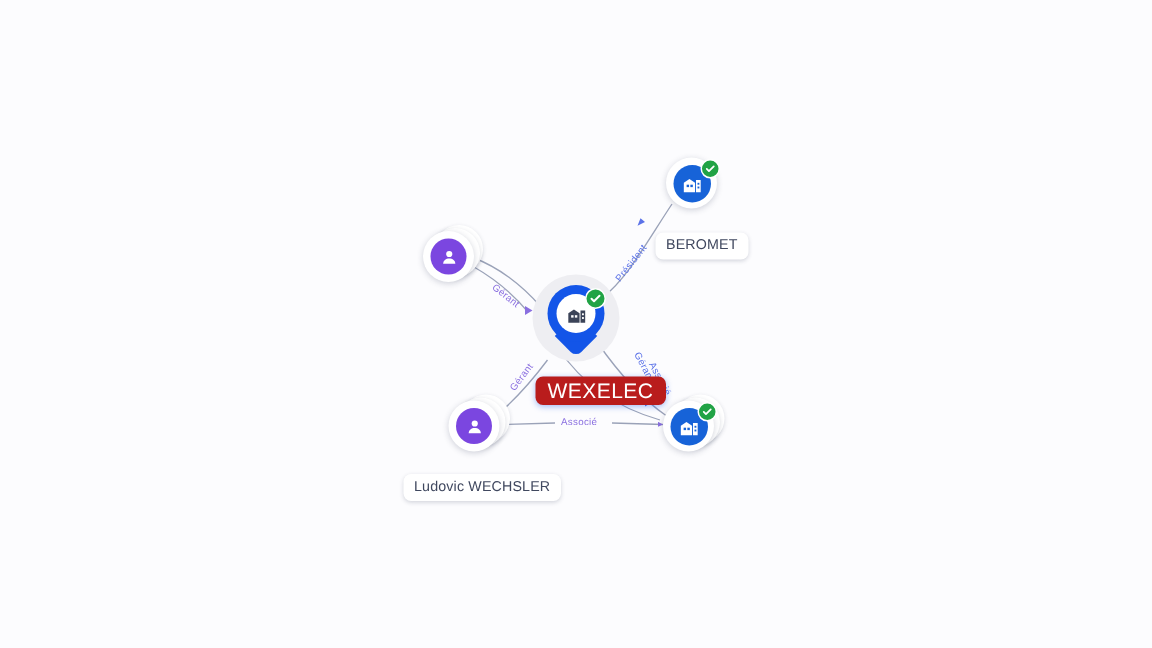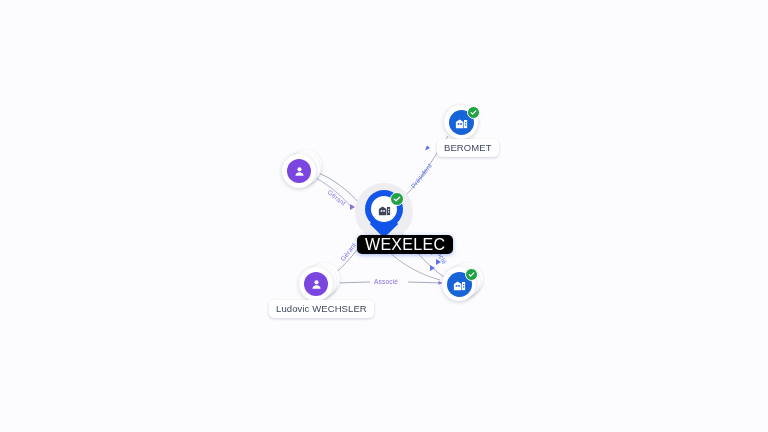--- a/index.html
+++ b/index.html
@@ -156,25 +156,26 @@
     position: absolute;
     background: #ffffff;
     border-radius: 5px;
     padding: 3px 7px 4px 7px;
     font-size: 9.5px;
     line-height: 11px;
     color: #40485f;
     white-space: nowrap;
     box-shadow: 0 1px 3px rgba(40,50,80,0.20);
     letter-spacing: 0.1px;
+    margin-top: 16px;
   }
   .node-label.center {
-    background: #000000;
+    background: #b91c1c;
     color: #ffffff;
-    font-size: 16px;
+    font-size: 14px;
     padding: 3.5px 8px 4.5px 8px;
     box-shadow: 0 1px 4px rgba(19,85,232,0.40);
     letter-spacing: 0.3px;
   }
 
   
   .edge-label {
     position: absolute;
     font-size: 6.5px;
     line-height: 8px;

